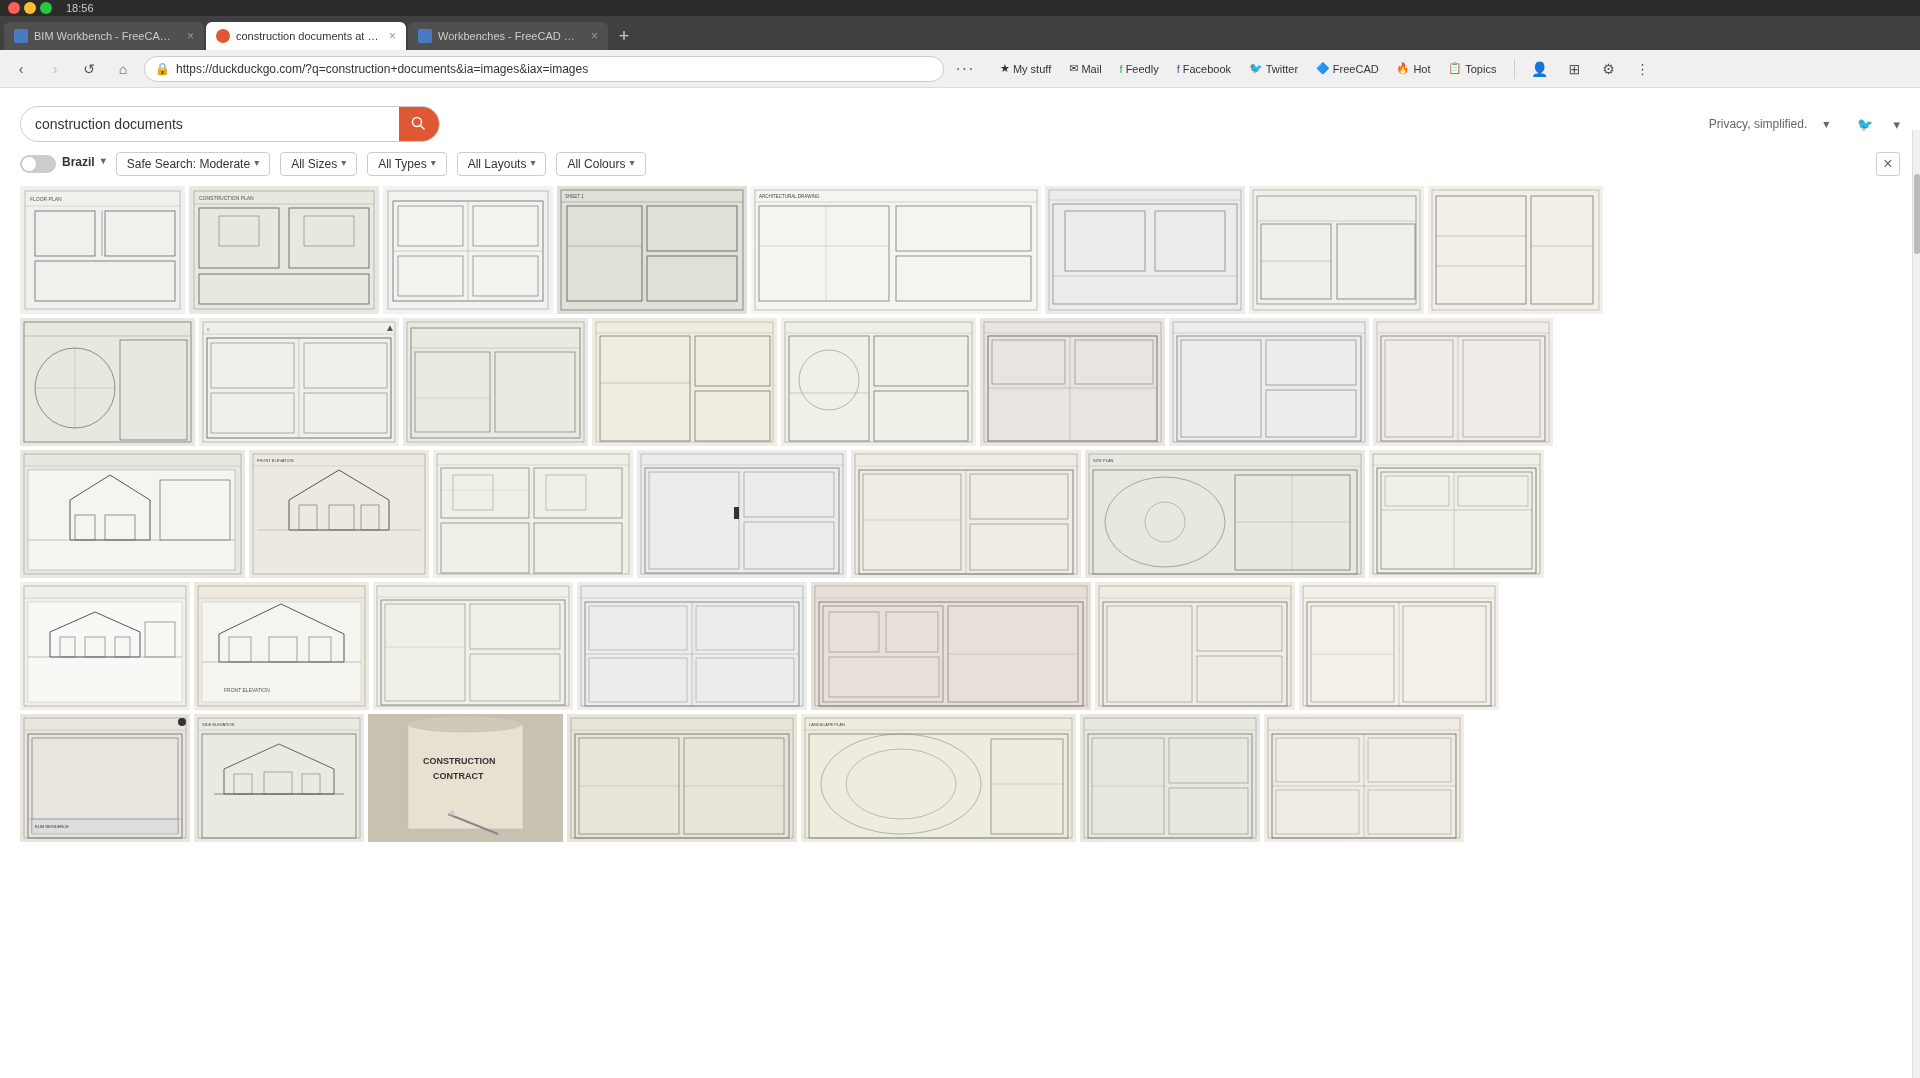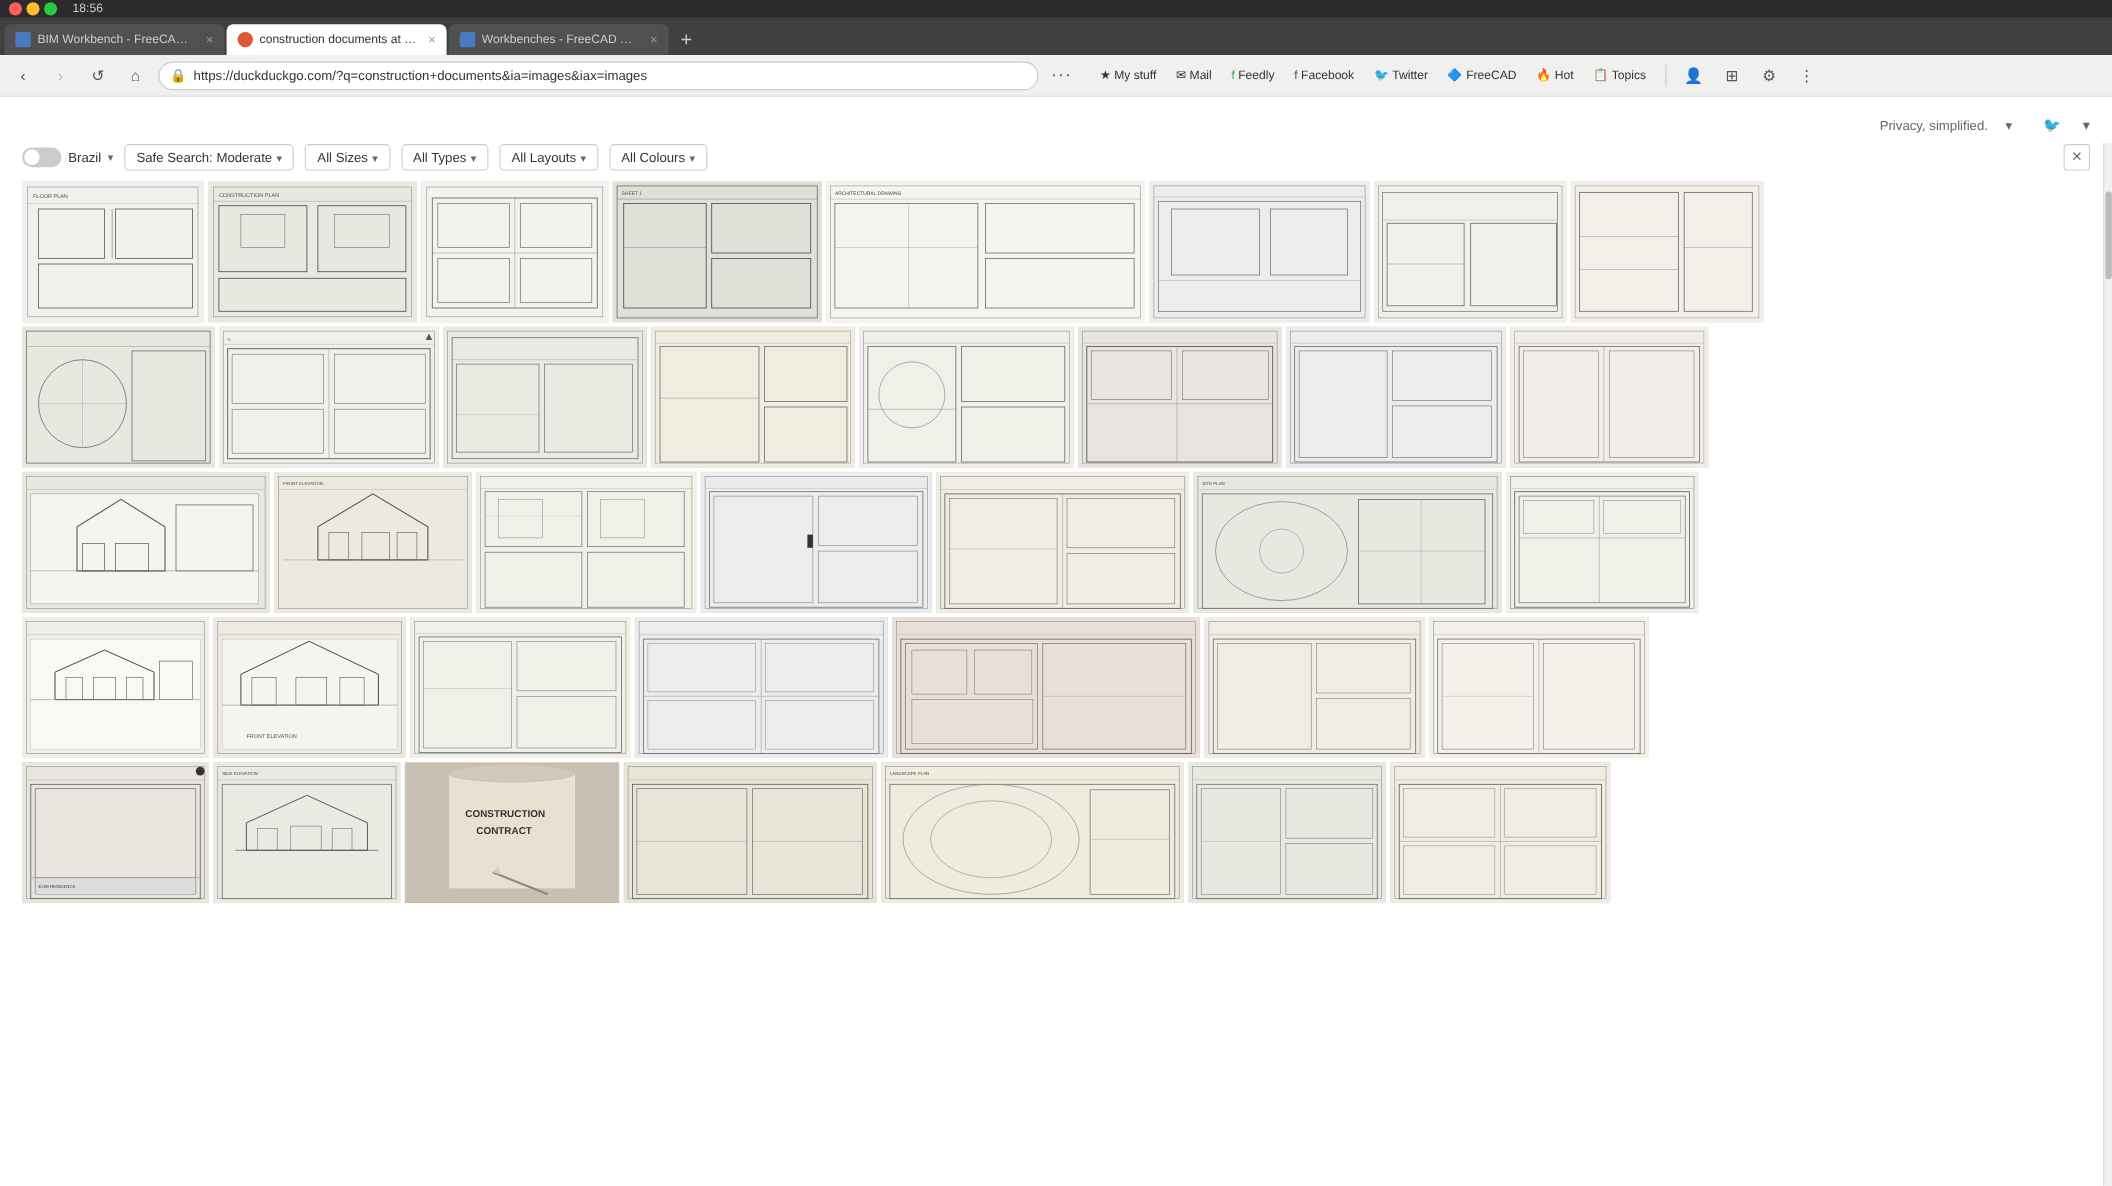--- a/index.html
+++ b/index.html
@@ -46,25 +46,25 @@
     .privacy-note { margin-left: auto; font-size: 12px; color: #666; display: flex; align-items: center; gap: 16px; }
 
     
     .search-tabs { display: flex; align-items: center; gap: 0; padding: 8px 20px 0; border-bottom: 1px solid #e0e0e0; }
     .search-tab { padding: 6px 12px; font-size: 13px; color: #666; cursor: pointer; border-bottom: 3px solid transparent; margin-bottom: -1px; }
     .search-tab.active { color: #de5833; border-bottom-color: #de5833; font-weight: bold; }
     .search-tab-sep { width: 1px; height: 16px; background: #ccc; margin: 0 4px; }
 
     
     .filter-bar { display: flex; align-items: center; gap: 10px; padding: 10px 20px; }
-    .filter-toggle { display: flex; align-items: center; gap: 6px; }
+    .filter-toggle { display: flex; gap: 6px; font-weight: bold; }
     .toggle-switch { width: 36px; height: 18px; background: #ccc; border-radius: 9px; position: relative; cursor: pointer; }
     .toggle-knob { width: 14px; height: 14px; background: #fff; border-radius: 50%; position: absolute; top: 2px; left: 2px; }
     .filter-label { font-size: 12px; color: #333; }
-    .filter-dropdown { display: flex; align-items: flex-end; gap: 4px; padding: 4px 10px; border: 1px solid #ccc; border-radius: 4px; cursor: pointer; font-size: 12px; color: #333; background: #fff; }
+    .filter-dropdown { display: flex; align-items: flex-start; gap: 4px; padding: 4px 10px; border: 1px solid #ccc; border-radius: 4px; cursor: pointer; font-size: 12px; color: #333; background: #fff; }
     .filter-dropdown-arrow { color: #666; font-size: 10px; }
     .close-btn { margin-left: auto; width: 24px; height: 24px; display: flex; align-items: center; justify-content: center; cursor: pointer; color: #666; font-size: 16px; border: 1px solid #ccc; border-radius: 3px; }
 
     
     .grid-section { padding: 0 20px 4px; }
     .grid-row { display: flex; gap: 4px; margin-bottom: 4px; }
     .grid-img { background: #d8d8d8; flex-shrink: 0; position: relative; overflow: hidden; }
     .grid-img svg { width: 100%; height: 100%; }
   </style>
 </head>
@@ -150,20 +150,29 @@
     <div class="nav-btn">👤</div>
     <div class="nav-btn">⊞</div>
     <div class="nav-btn">⚙</div>
     <div class="nav-btn">⋮</div>
   </div>
 </div>
 
 <div class="ddg-page">
 
   <div class="search-header">
+    <div class="search-box-wrap">
+      <input type="text" class="search-input" value="construction documents" style="">
+      <button class="search-btn">
+        <svg width="16" height="16" viewBox="0 0 16 16" fill="white">
+          <circle cx="6" cy="6" r="4.5" stroke="white" stroke-width="1.5" fill="none"></circle>
+          <line x1="9.5" y1="9.5" x2="13.5" y2="13.5" stroke="white" stroke-width="1.5"></line>
+        </svg>
+      </button>
+    </div>
     <div class="privacy-note">
       <span>Privacy, simplified.</span>
       <span>▾</span>
     </div>
     <div style="margin-left:8px; color:#1da1f2;">🐦</div>
     <div style="color:#666;">▾</div>
   </div>
 
 
   <div class="filter-bar">

